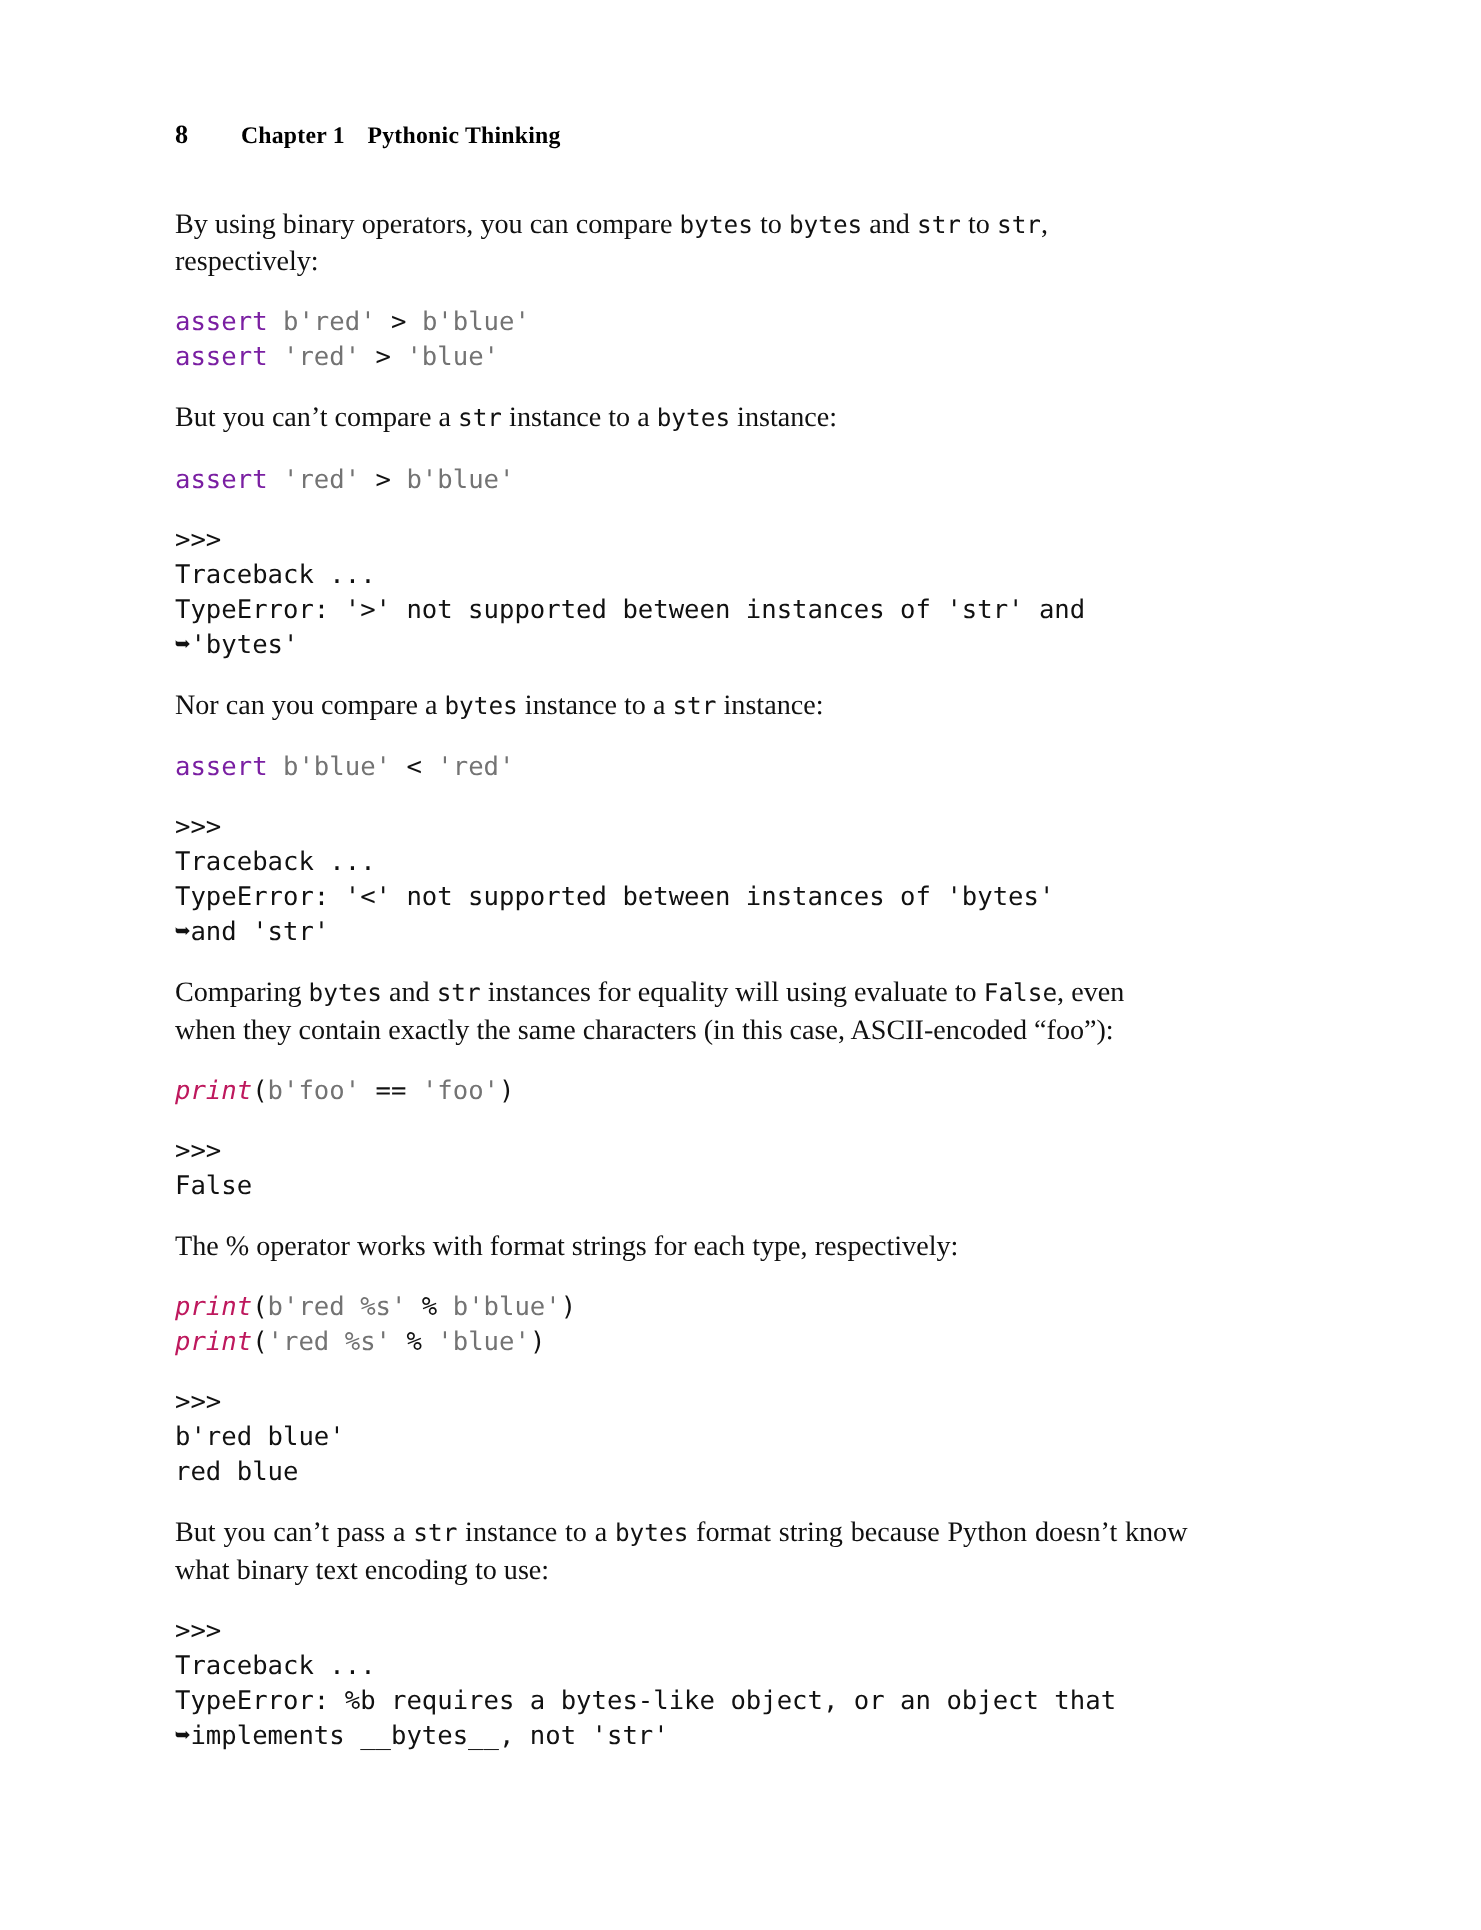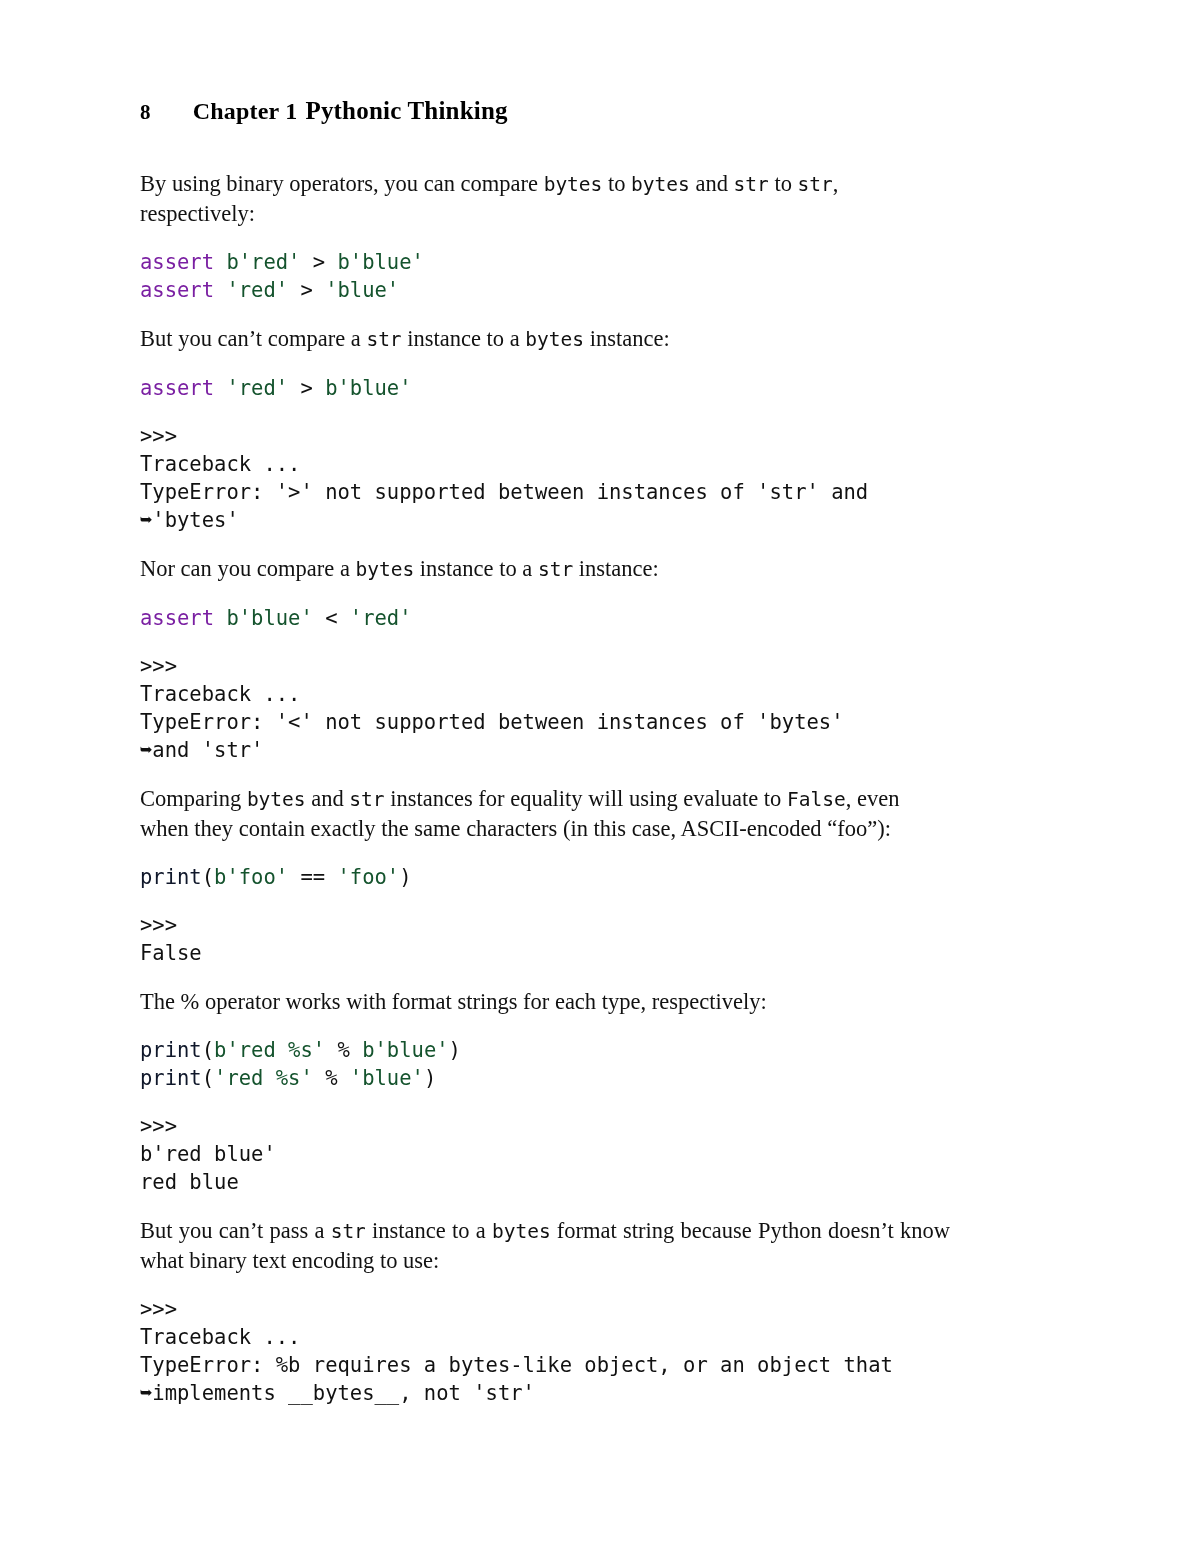--- a/index.html
+++ b/index.html
@@ -29,26 +29,26 @@
     font-weight: bold;
     font-size: 19px;
     letter-spacing: 0.2px;
     margin-bottom: 44px;
   }
   .header .pagenum {
     font-size: 21px;
     margin-right: 42px;
   }
   .header .chapter-label {
-    font-size: 24px;
+    font-size: 19px;
     margin-top: 20px;
   }
   .header .chapter-title {
-    font-size: 25px;
-    margin-left: 8px;
+    font-size: 19px;
+    margin-left: 18px;
   }
 
   .para {
     font-family: "Liberation Serif", serif;
     font-size: 22.5px;
     line-height: 29px;
     margin: 0 0 20px 0;
     color: #111;
     max-width: 810px;
   }
@@ -60,22 +60,22 @@
   }
 
   .code {
     font-family: "DejaVu Sans Mono", monospace;
     font-size: 20.5px;
     line-height: 28px;
     margin: 0 0 20px 0;
     white-space: pre;
   }
   .code .kw { color: #7a1fa2; text-align: center; }
-  .code .fn { color: #0f172a; }
-  .code .str { color: #14532d; }
+  .code .fn { color: #be185d; font-style: italic; }
+  .code .str { color: #737373; }
   .code .op { color: #111111; }
   .code .plain { color: #111111; }
 
   .output {
     font-family: "DejaVu Sans Mono", monospace;
     font-size: 20.5px;
     line-height: 28px;
     margin: 0 0 20px 0;
     white-space: pre;
     color: #111111;

